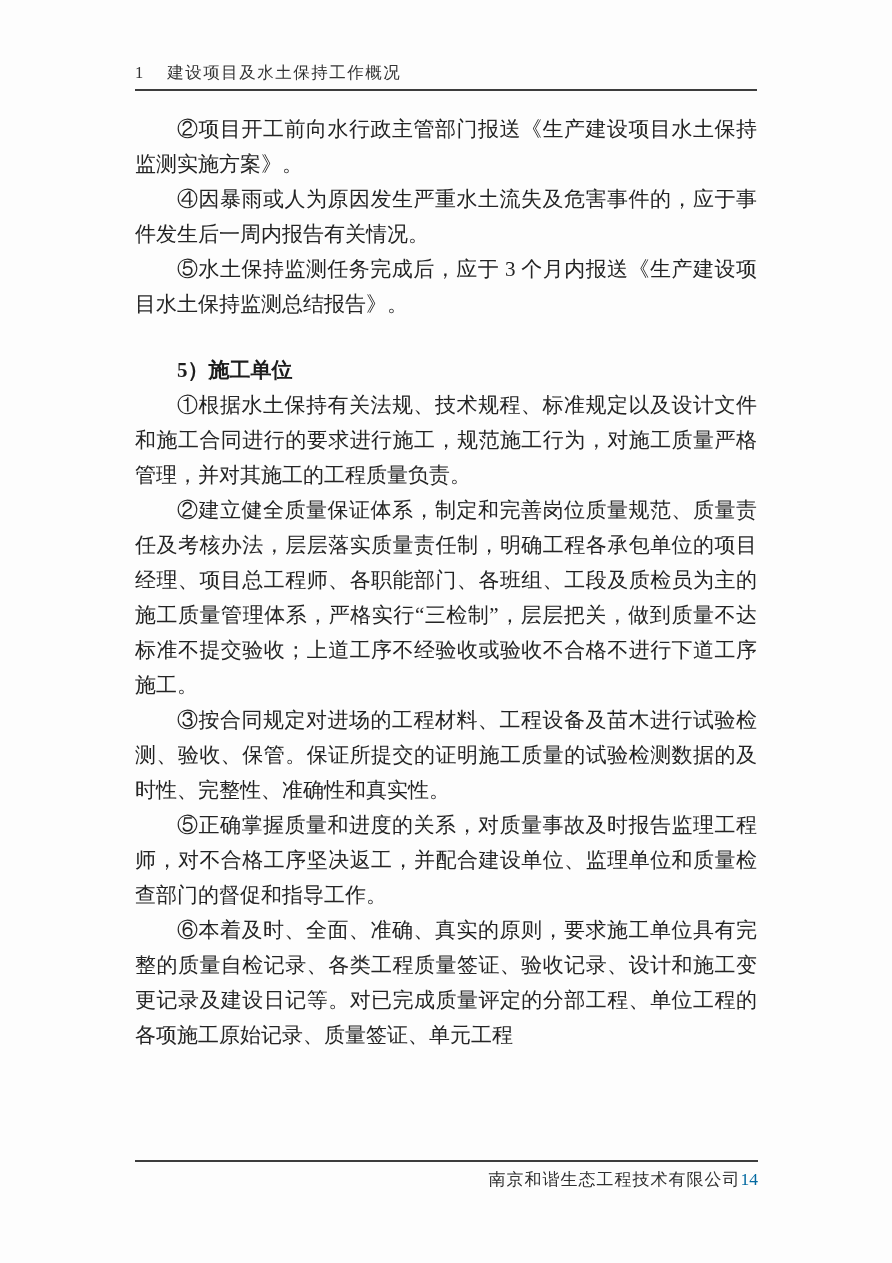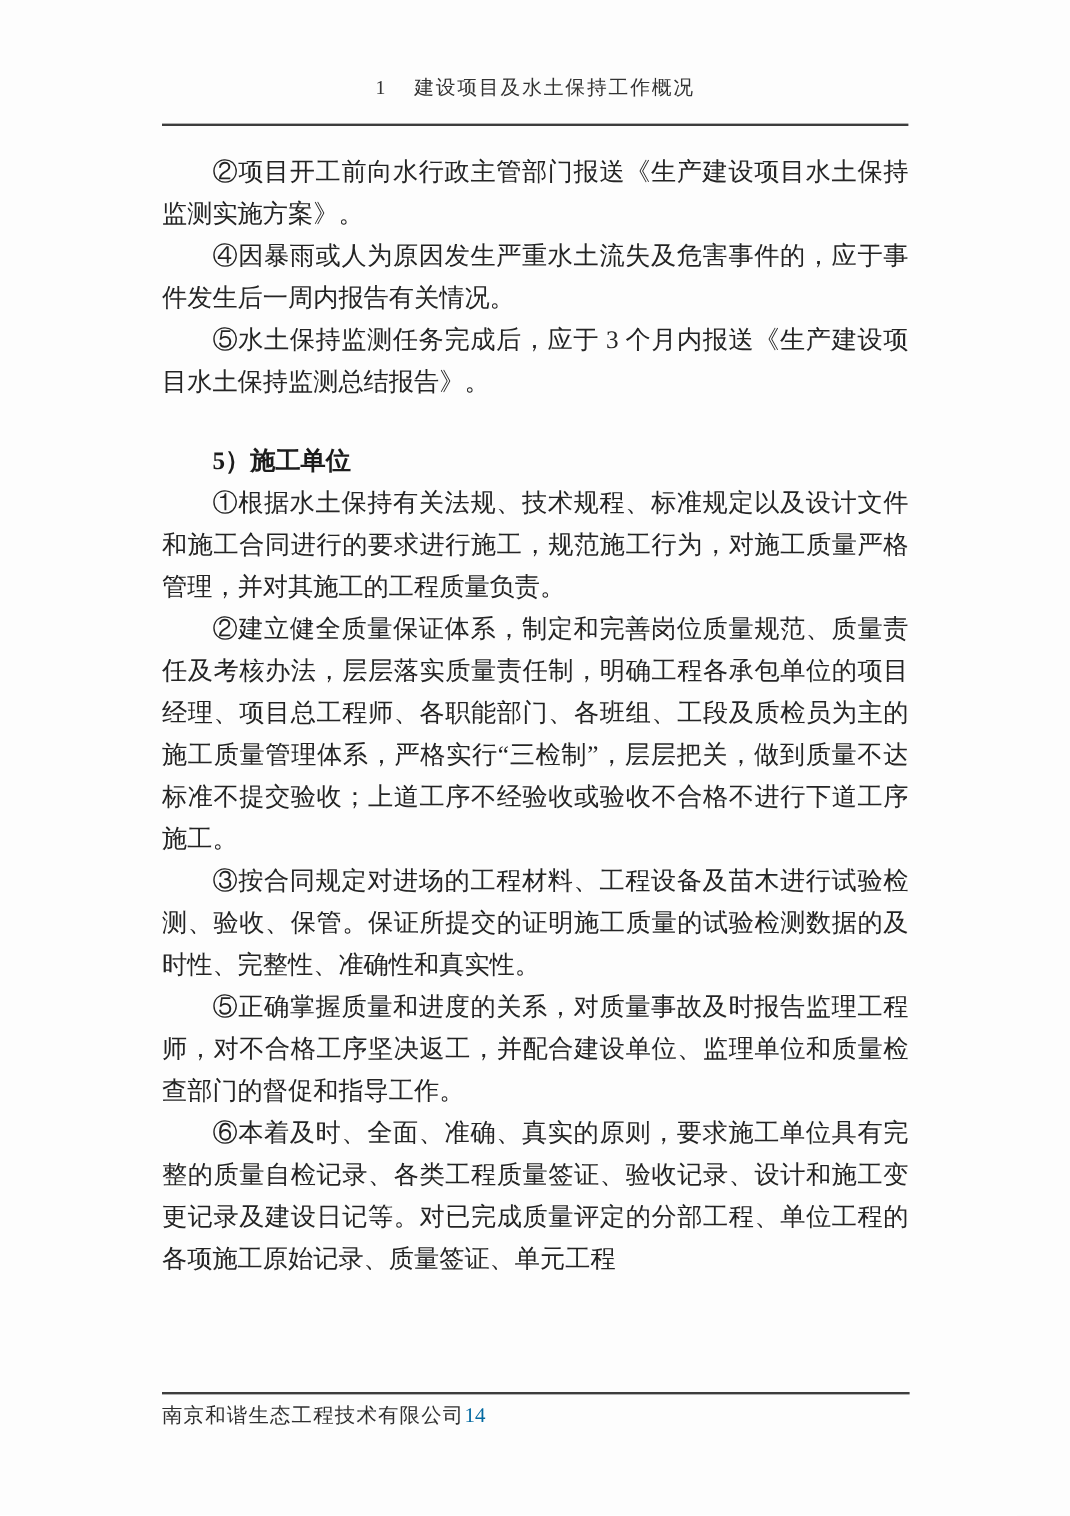--- a/index.html
+++ b/index.html
@@ -13,22 +13,22 @@
     height: 1263px;
     margin: 0 auto;
     background: #fdfdfd;
     box-sizing: border-box;
     padding: 62px 135px 0 135px;
     font-family: "Liberation Serif", "DejaVu Serif", serif;
     color: #242424;
     overflow: hidden;
   }
   .page-header {
-    text-align: center;
-    padding-bottom: 19px;
+    text-align: left;
+    padding-bottom: 5px;
     border-bottom: 2px solid #3d3d3d;
   }
   .page-header .header-title {
     font-size: 16.5px;
     letter-spacing: 1.5px;
     color: #333333;
     white-space: pre;
   }
   .doc-body {
     margin-top: 21px;
@@ -46,21 +46,21 @@
     margin-top: 31px;
   }
   .page-footer {
     position: absolute;
     left: 135px;
     right: 134px;
     top: 1160px;
     border-top: 2px solid #3d3d3d;
     padding-top: 6px;
     display: flex;
-    justify-content: flex-start;
+    justify-content: flex-end;
     align-items: baseline;
   }
   .footer-company {
     font-size: 17px;
     letter-spacing: 1px;
     color: #2e2e2e;
   }
   .footer-page-number {
     font-size: 17.5px;
     color: #0369a1;

